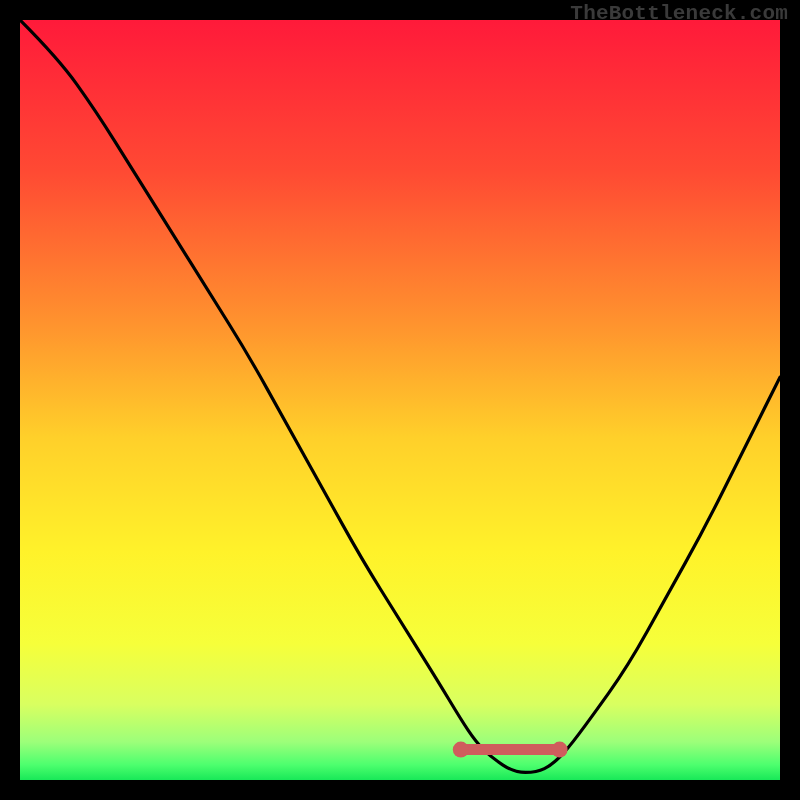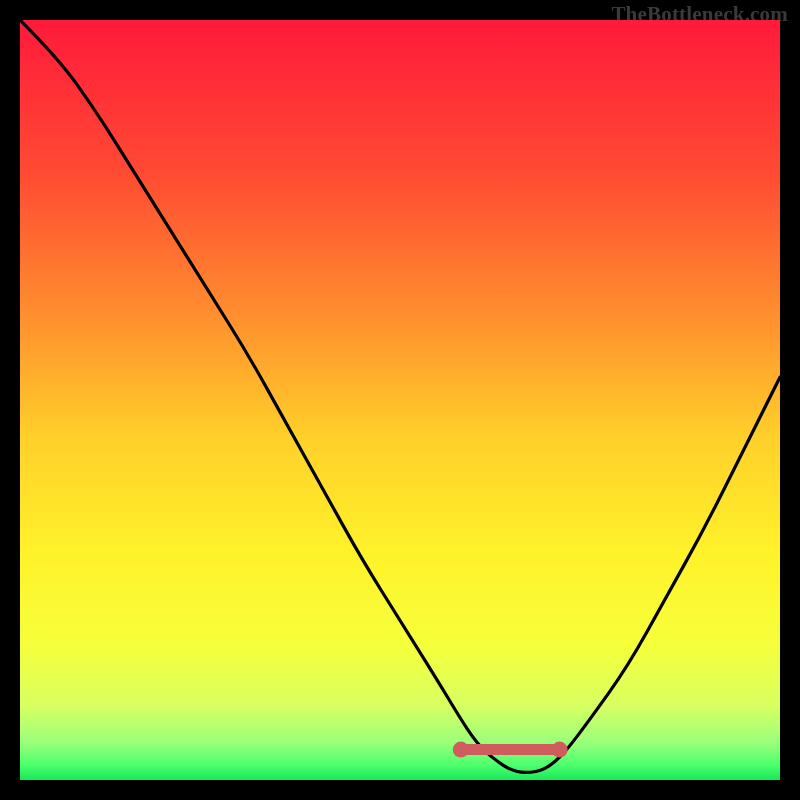--- a/index.html
+++ b/index.html
@@ -14,21 +14,21 @@
     position: absolute;
     left: 20px;
     top: 20px;
     width: 760px;
     height: 760px;
   }
   .watermark {
     position: absolute;
     top: 2px;
     right: 12px;
-    font-family: Liberation Serif, serif;
+    font-family: Liberation Mono, monospace;
     font-size: 21px;
     font-weight: 600;
     color: #3a3a3a;
     letter-spacing: 0.2px;
   }
   svg { display: block; }
 </style>
 </head>
 <body>
 

